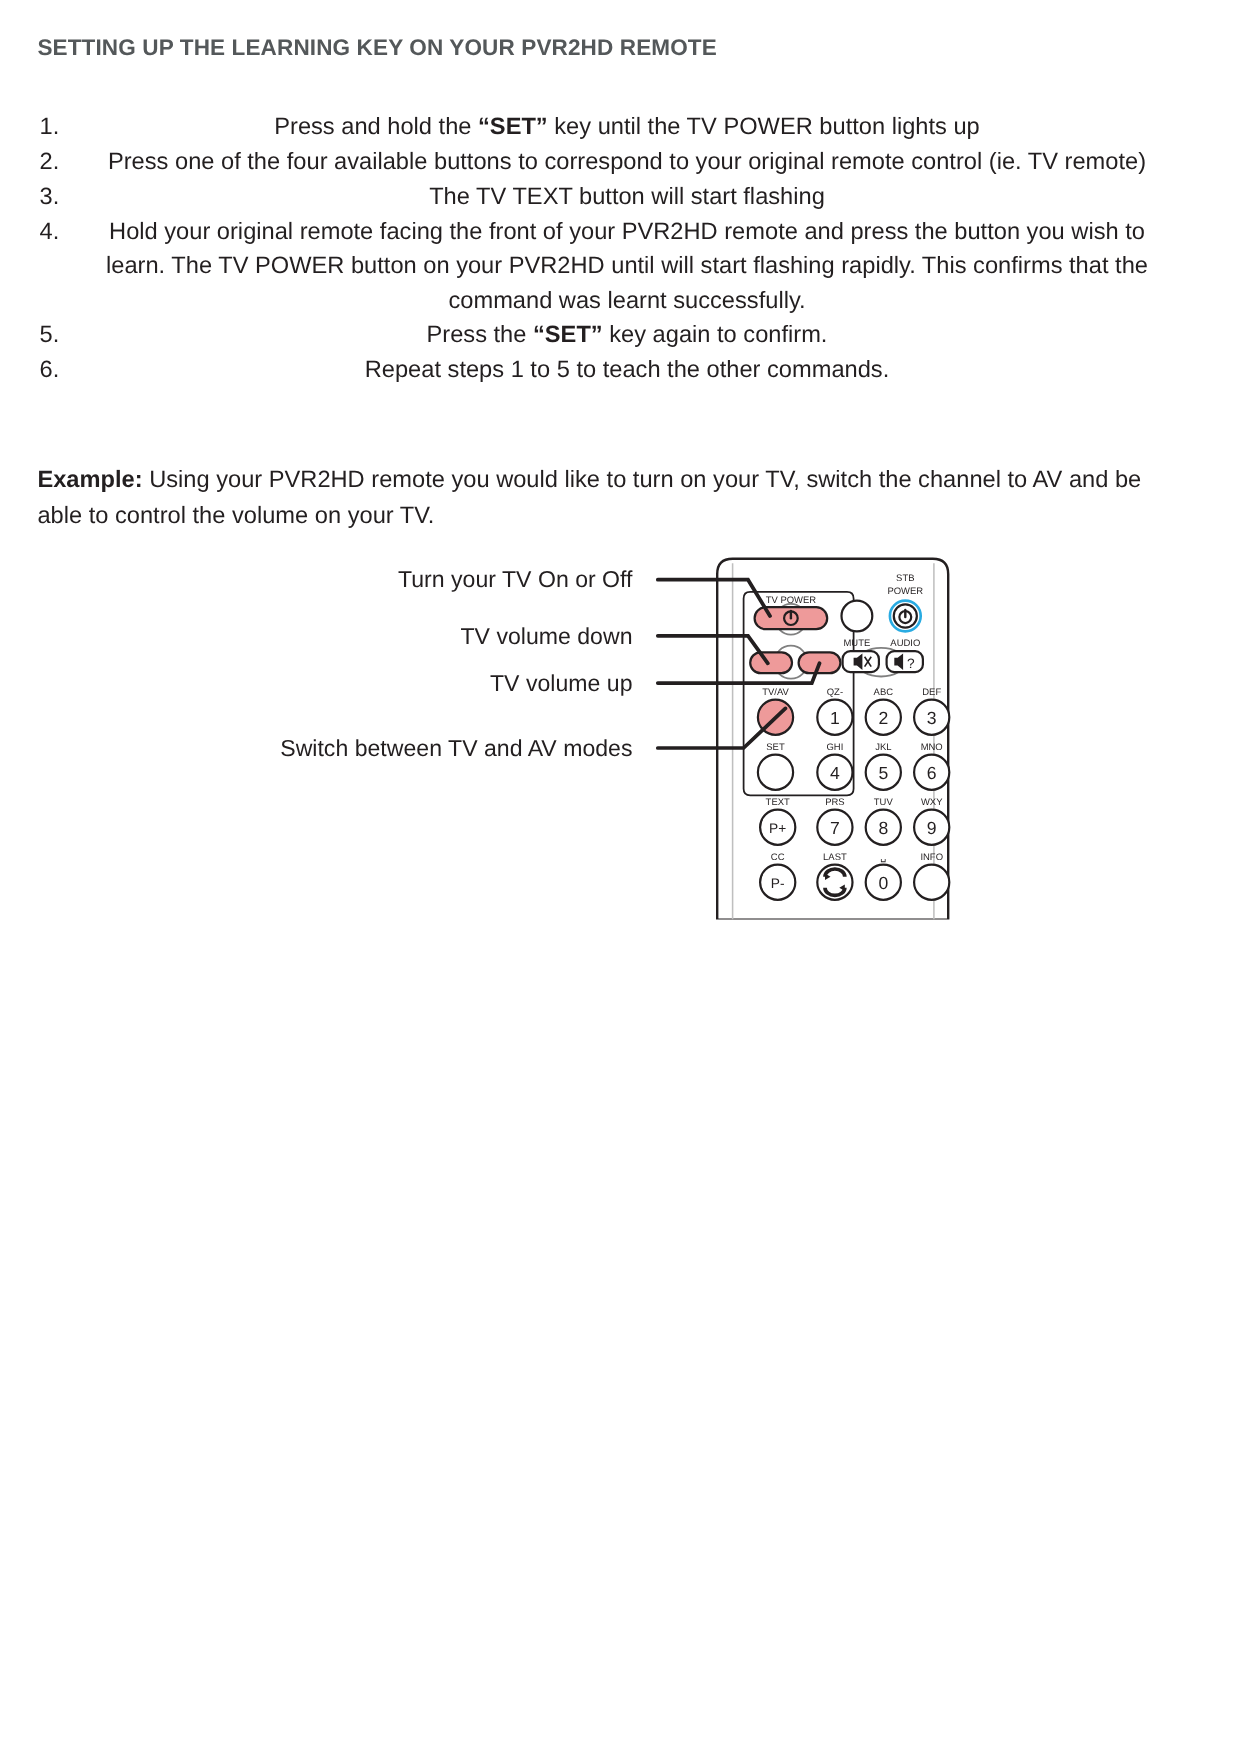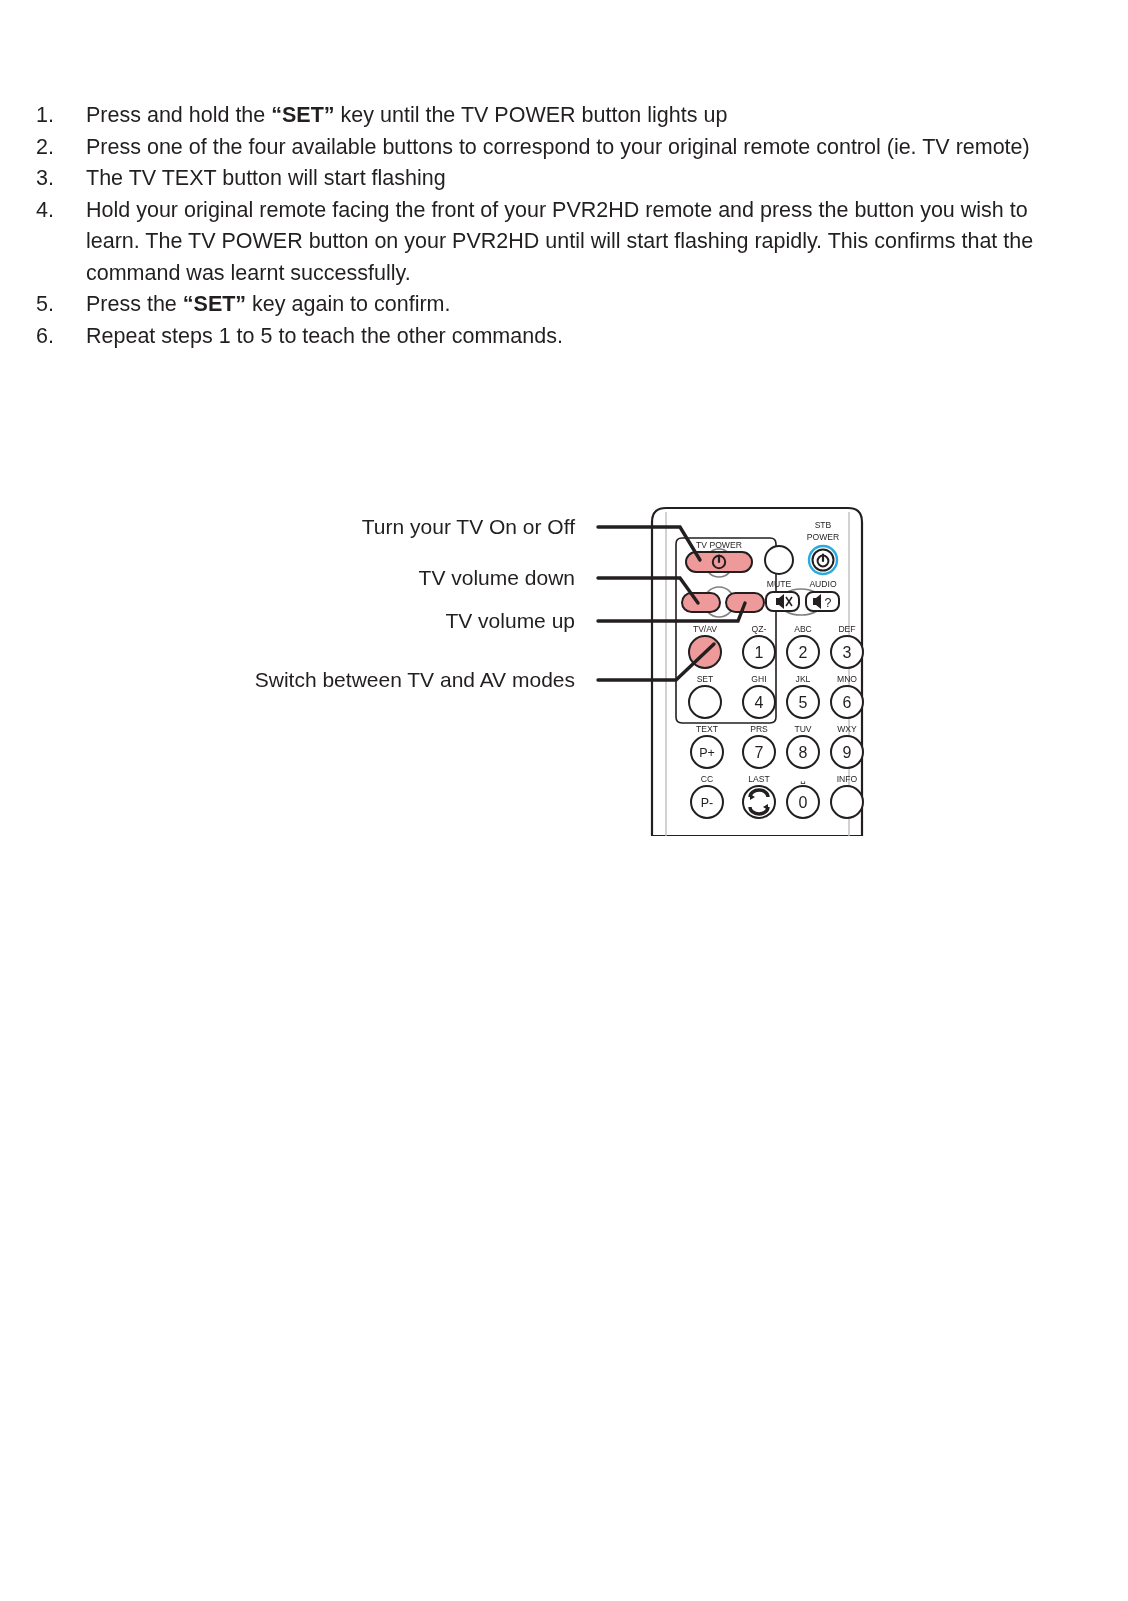--- a/index.html
+++ b/index.html
@@ -48,21 +48,21 @@
     margin: 0 0 0 0;
   }
   .step-num {
     flex: 0 0 auto;
     width: 52px;
     text-align: left;
     padding-left: 2px;
   }
   .step-text {
     flex: 1 1 auto;
-    text-align: left;
+    text-align: center;
   }
   .step-text b { font-weight: bold; }
 
   
   .example {
     position: absolute;
     left: 34px; top: 421px;
     width: 1020px;
     font-size: 21.5px;
     line-height: 31.5px;
@@ -102,20 +102,21 @@
     font-size: 12.5px;
     fill: #231f20;
     text-anchor: middle;
   }
 </style>
 </head>
 <body>
 
 <div class="page">
 
+  <div class="doc-title">SETTING UP THE LEARNING KEY ON YOUR PVR2HD REMOTE</div>
 
   <div class="steps">
     <div class="step">
       <span class="step-num">1.</span>
       <span class="step-text">Press and hold the <b>“SET”</b> key until the TV POWER button lights up</span>
     </div>
     <div class="step">
       <span class="step-num">2.</span>
       <span class="step-text">Press one of the four available buttons to correspond to your original remote control (ie. TV remote)</span>
     </div>
@@ -130,20 +131,23 @@
     <div class="step">
       <span class="step-num">5.</span>
       <span class="step-text">Press the <b>“SET”</b> key again to confirm.</span>
     </div>
     <div class="step">
       <span class="step-num">6.</span>
       <span class="step-text">Repeat steps 1 to 5 to teach the other commands.</span>
     </div>
   </div>
 
+  <div class="example">
+    <b>Example:</b><span> Using your PVR2HD remote you would like to turn on your TV, switch the channel to AV and be able to control the volume on your TV.</span>
+  </div>
 
   <div class="figure">
     <svg width="1128" height="350" viewBox="0 0 1128 350" xmlns="http://www.w3.org/2000/svg">
 
       <text class="callout-text" x="575" y="48" text-anchor="end">Turn your TV On or Off</text>
       <text class="callout-text" x="575" y="99" text-anchor="end">TV volume down</text>
       <text class="callout-text" x="575" y="142" text-anchor="end">TV volume up</text>
       <text class="callout-text" x="575" y="201" text-anchor="end">Switch between TV and AV modes</text>
 
       <g>

